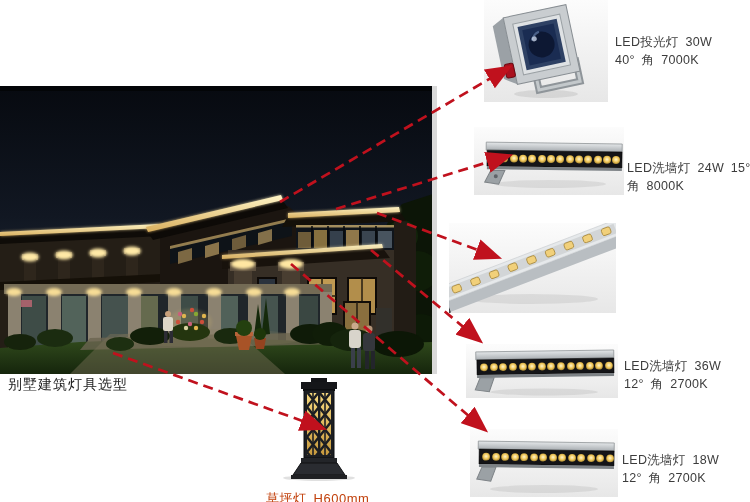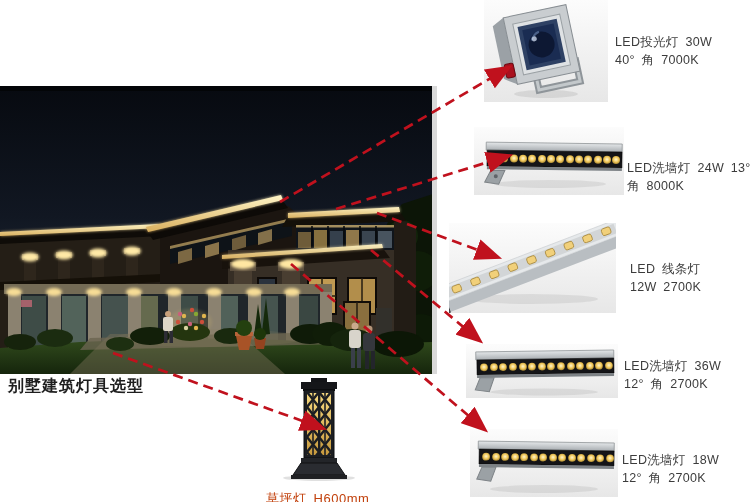--- a/index.html
+++ b/index.html
@@ -6,21 +6,21 @@
   #stage{
     position:relative;width:750px;height:502px;overflow:hidden;background:#ffffff;
     font-family:"Liberation Sans","DejaVu Sans",sans-serif;
   }
   .abs{position:absolute;}
   
   #photo{left:0;top:86px;width:433px;height:288px;}
   #photo-edge{left:432px;top:86px;width:5px;height:288px;background:#d9d9d9;}
   
   #caption{
-    left:8px;top:376px;font-size:16px;font-weight:700;color:#1e1e1e;
+    left:8px;top:376px;font-size:14px;font-weight:400;color:#1e1e1e;
     letter-spacing:1px;white-space:nowrap;
   }
   
   .fx{position:absolute;}
   .fx svg{display:block;}
   
   .fxlbl{
     position:absolute;font-size:12.5px;line-height:1.45;color:#3c3c3c;
     letter-spacing:.3px;word-spacing:3px;white-space:nowrap;margin-top:8px;
   }
@@ -399,26 +399,22 @@
       <polygon points="30,86 66,86 74,98 22,98" fill="#2a2c31" stroke="#101113"></polygon>
       <rect x="20" y="98" width="56" height="4" fill="#1f2023"></rect>
     </svg>
   </div>
 
   <div class="fxlbl" style="left:615px;top:25px">
     <div>LED投光灯 30W</div>
     <div>40° 角 7000K</div>
   </div>
   <div class="fxlbl" style="left:627px;top:151px">
-    <div>LED洗墙灯 24W 13°</div>
+    <div>LED洗墙灯 24W 15°</div>
     <div>角 8000K</div>
-  </div>
-  <div class="fxlbl" style="left:630px;top:252px">
-    <div>LED 线条灯</div>
-    <div>12W 2700K</div>
   </div>
   <div class="fxlbl" style="left:624px;top:349px">
     <div>LED洗墙灯 36W</div>
     <div>12° 角 2700K</div>
   </div>
   <div class="fxlbl" style="left:622px;top:443px">
     <div>LED洗墙灯 18W</div>
     <div>12° 角 2700K</div>
   </div>
   <div class="fxlbl abs" id="lamp-label">草坪灯 H600mm</div>

